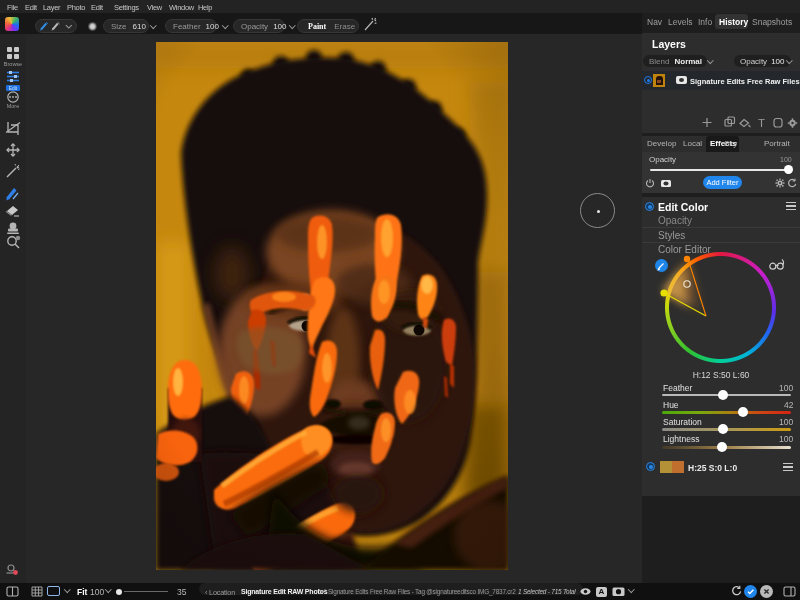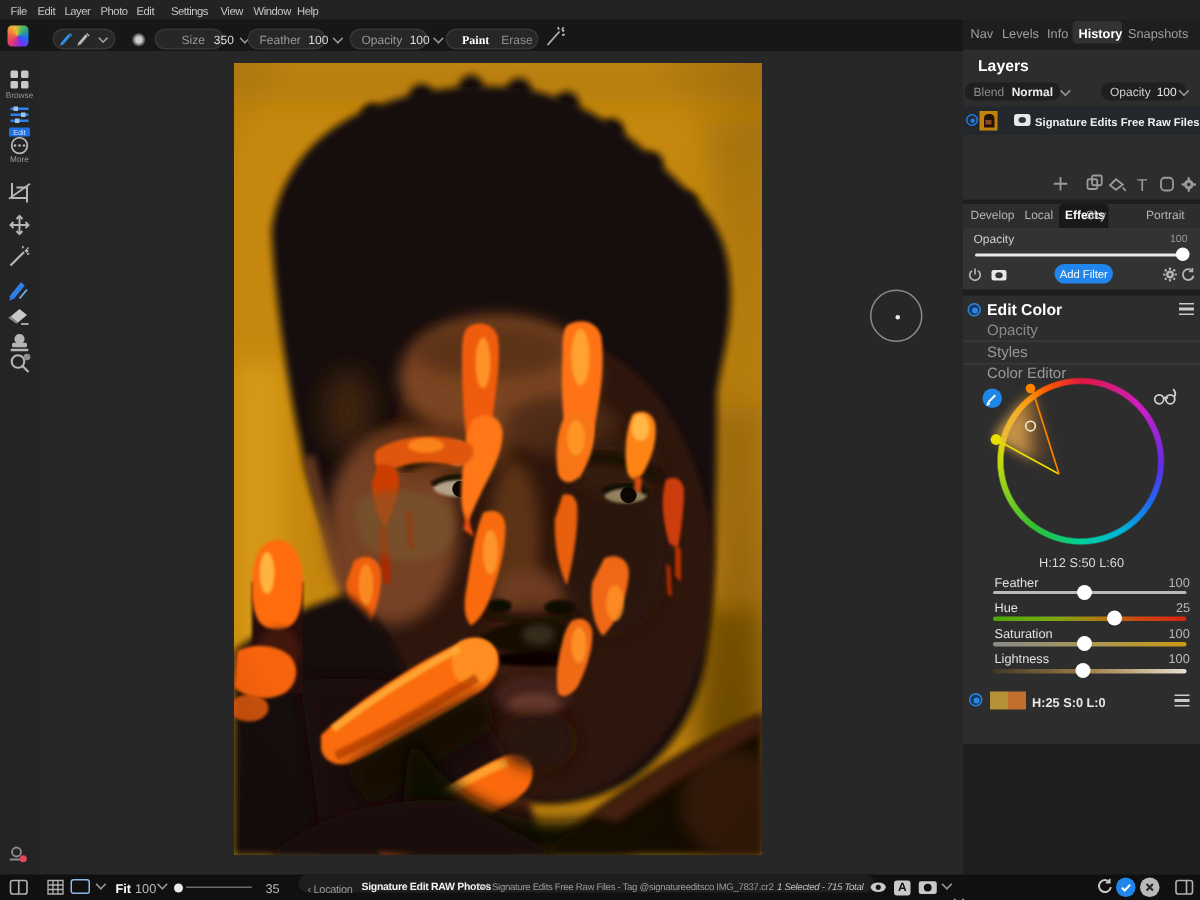--- a/index.html
+++ b/index.html
@@ -42,22 +42,22 @@
        <path d="M13.5 11 l2.6-1.4 -1.4-1.3 Z" fill="#b9b9b9"></path>
        <path d="M20.3 2 l1.8 1.8" stroke="#b9b9b9" stroke-width="1"></path>
        <path d="M29 5 l3.2 3.2 3.2 -3.2" stroke="#9a9a9a" stroke-width="1.1" fill="none"></path>
      </svg>
   </div>
 
   <div class="abs" style="left:88px;top:22px;width:9px;height:9px;border-radius:50%;
      background:radial-gradient(circle,#cfcfcf 0 30%,rgba(160,160,160,.35) 65%,rgba(120,120,120,0) 100%);"></div>
 
   <div class="abs pill" style="left:103px;top:19px;width:46px;height:14px;">
-     <span style="margin-left:17px;color:#9a9a9a;">Size</span>
-     <span style="margin-left:6px;color:#dedede;">350</span>
+     <span style="margin-left:7px;color:#9a9a9a;">Size</span>
+     <span style="margin-left:6px;color:#dedede;">610</span>
      <span class="chev" style="margin-left:5px;"></span>
   </div>
 
   <div class="abs pill" style="left:165px;top:19px;width:52px;height:14px;">
      <span style="margin-left:7px;color:#9a9a9a;">Feather</span>
      <span style="margin-left:5px;color:#dedede;">100</span>
      <span class="chev" style="margin-left:4px;"></span>
   </div>
 
   <div class="abs pill" style="left:233px;top:19px;width:52px;height:14px;">
@@ -462,21 +462,21 @@
   </svg>
 
   <div class="abs" style="top:370px;left:642px;width:158px;text-align:center;font-size:8.5px;color:#d8d8d8;">H:12 S:50 L:60</div>
 
   <div class="abs" style="top:383px;left:663px;font-size:8.5px;color:#e2e2e2;">Feather</div>
   <div class="abs" style="top:383px;left:779px;font-size:8.5px;color:#b8b8b8;">100</div>
   <div class="abs" style="left:662px;top:394px;width:129px;height:2px;background:#b9b9b9;border-radius:1px;"></div>
   <div class="abs" style="left:718px;top:390px;width:10px;height:10px;border-radius:50%;background:#fff;"></div>
 
   <div class="abs" style="top:400px;left:663px;font-size:8.5px;color:#e2e2e2;">Hue</div>
-  <div class="abs" style="top:400px;left:784px;font-size:8.5px;color:#b8b8b8;">25</div>
+  <div class="abs" style="top:400px;left:784px;font-size:8.5px;color:#b8b8b8;">42</div>
   <div class="abs" style="left:662px;top:411px;width:129px;height:3px;border-radius:1.5px;background:linear-gradient(90deg,#4ca80a,#7aa80c 30%,#b07c10 55%,#cc4812 75%,#d42414);"></div>
   <div class="abs" style="left:738px;top:407px;width:10px;height:10px;border-radius:50%;background:#fff;"></div>
 
   <div class="abs" style="top:417px;left:663px;font-size:8.5px;color:#e2e2e2;">Saturation</div>
   <div class="abs" style="top:417px;left:779px;font-size:8.5px;color:#b8b8b8;">100</div>
   <div class="abs" style="left:662px;top:428px;width:129px;height:3px;border-radius:1.5px;background:linear-gradient(90deg,#8a8a88,#a89858 50%,#cc9a10);"></div>
   <div class="abs" style="left:718px;top:424px;width:10px;height:10px;border-radius:50%;background:#fff;"></div>
 
   <div class="abs" style="top:434px;left:663px;font-size:8.5px;color:#e2e2e2;">Lightness</div>
   <div class="abs" style="top:434px;left:779px;font-size:8.5px;color:#b8b8b8;">100</div>

